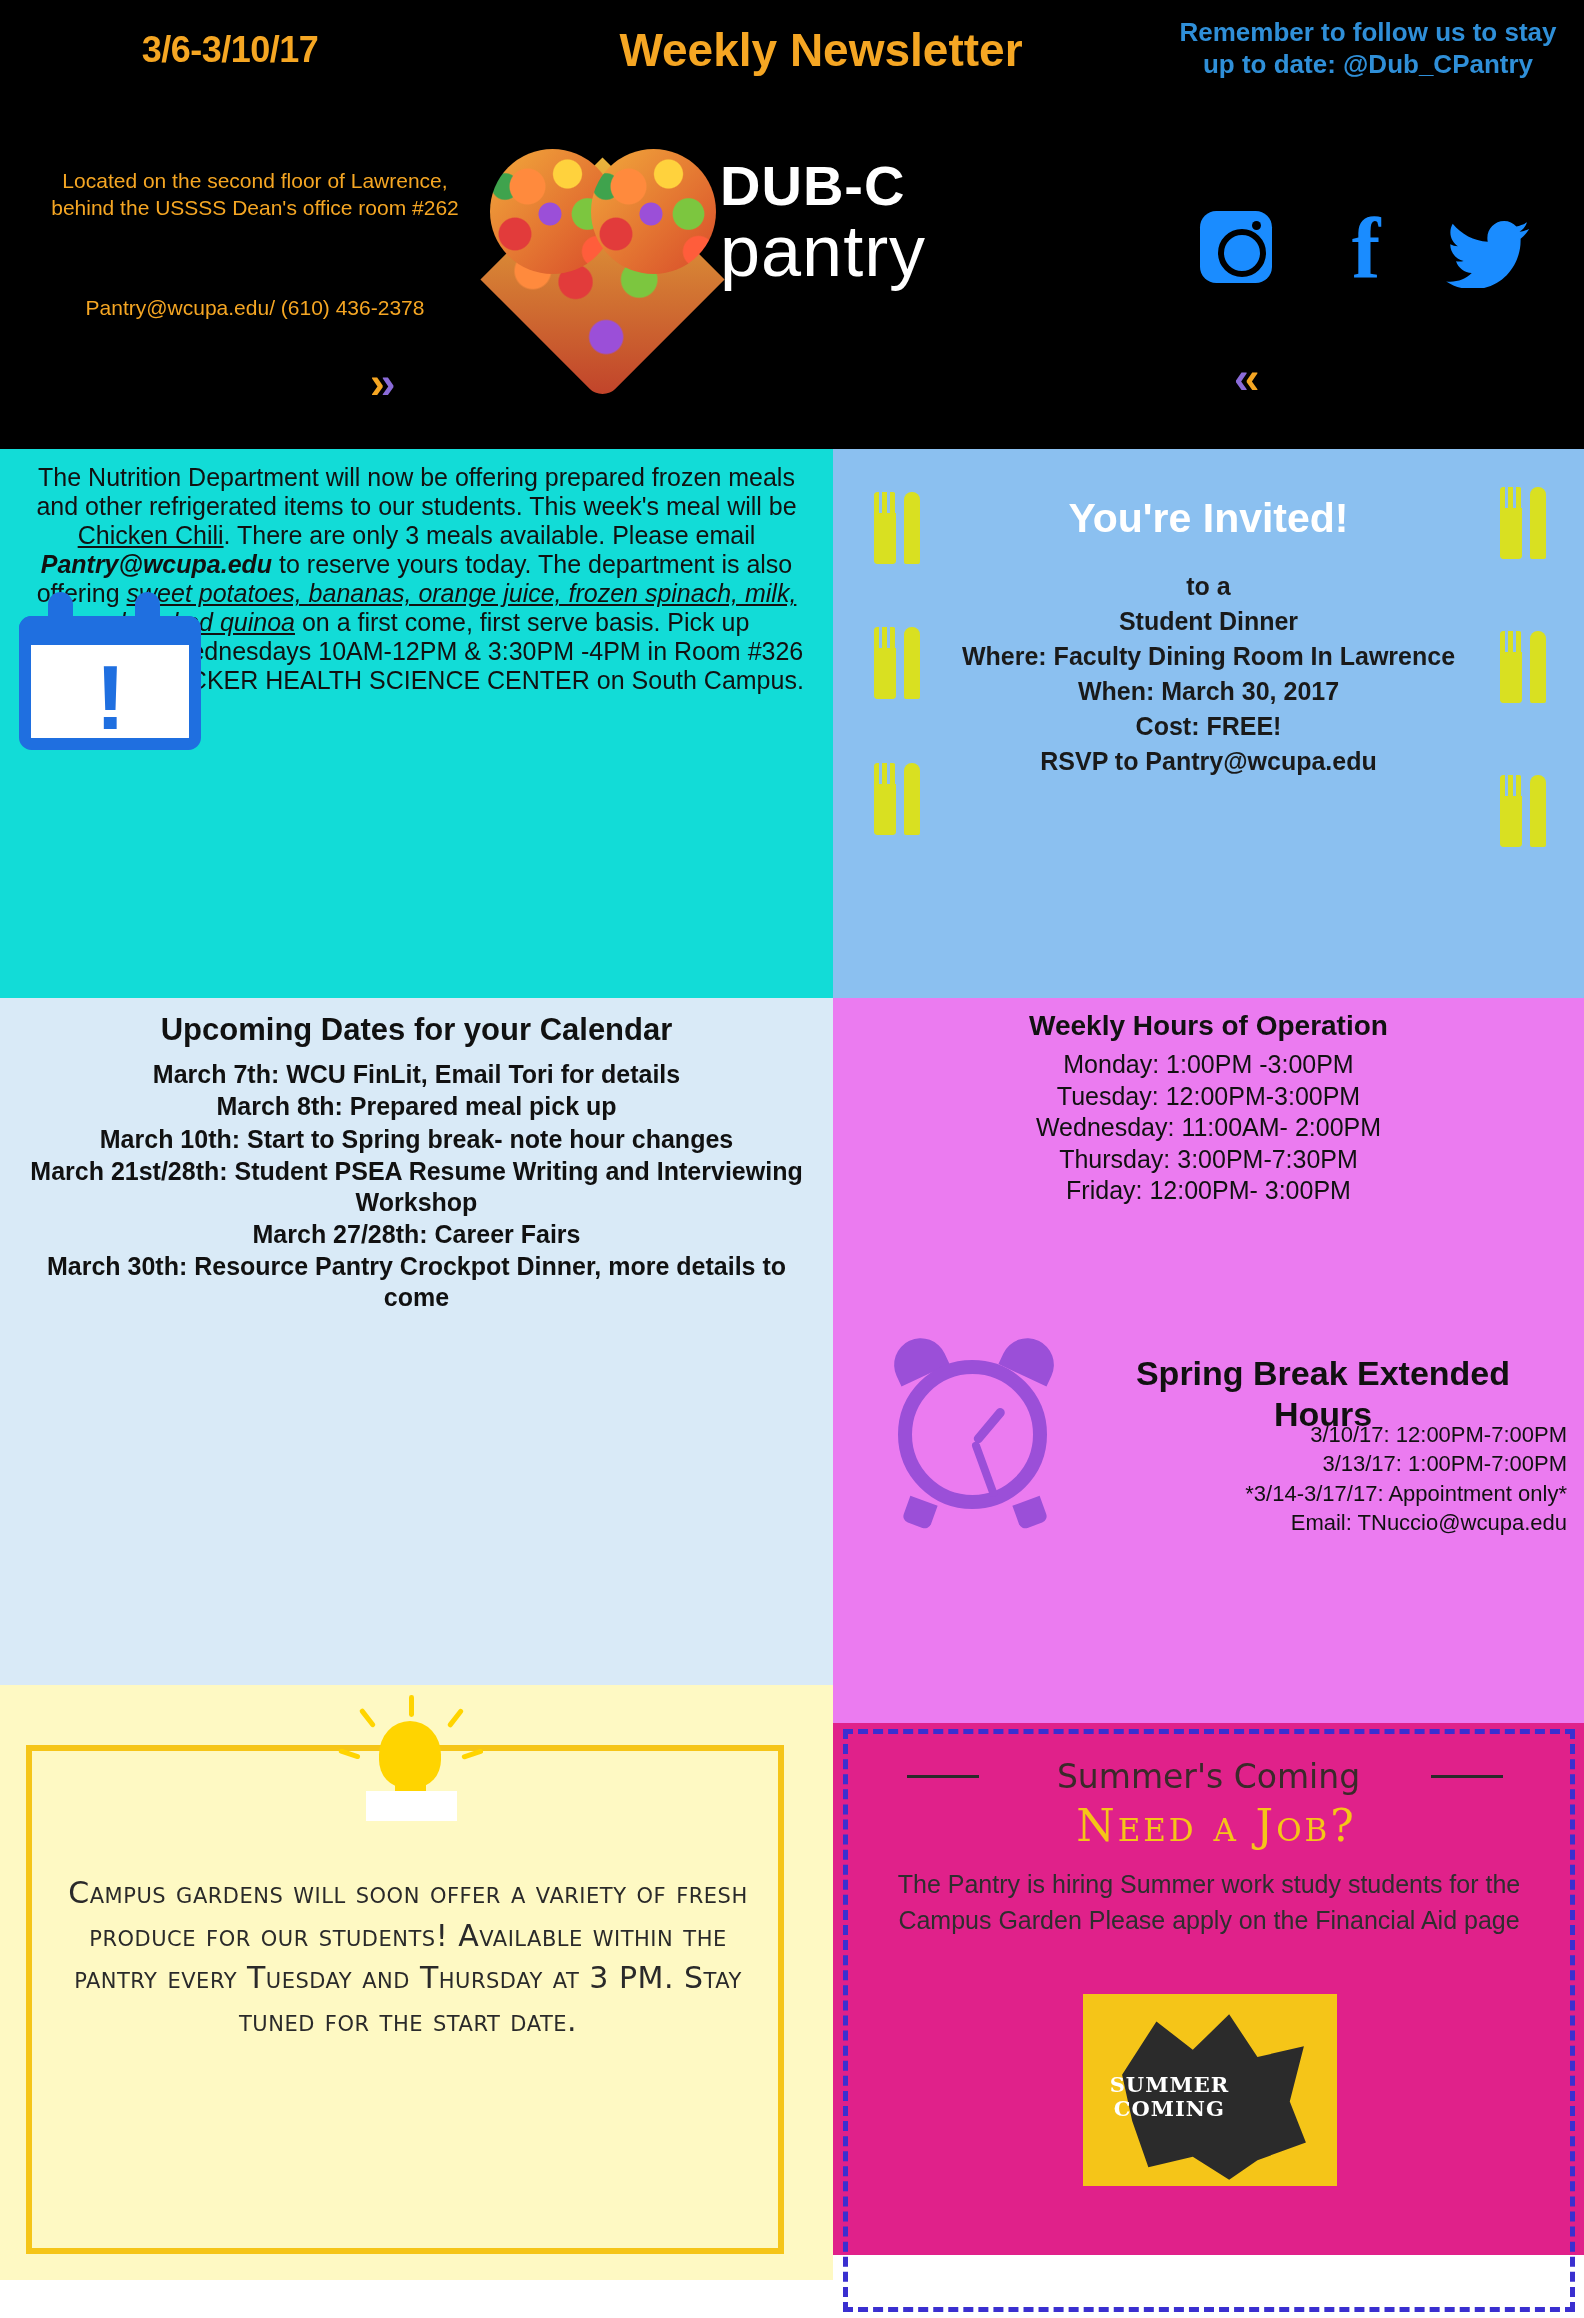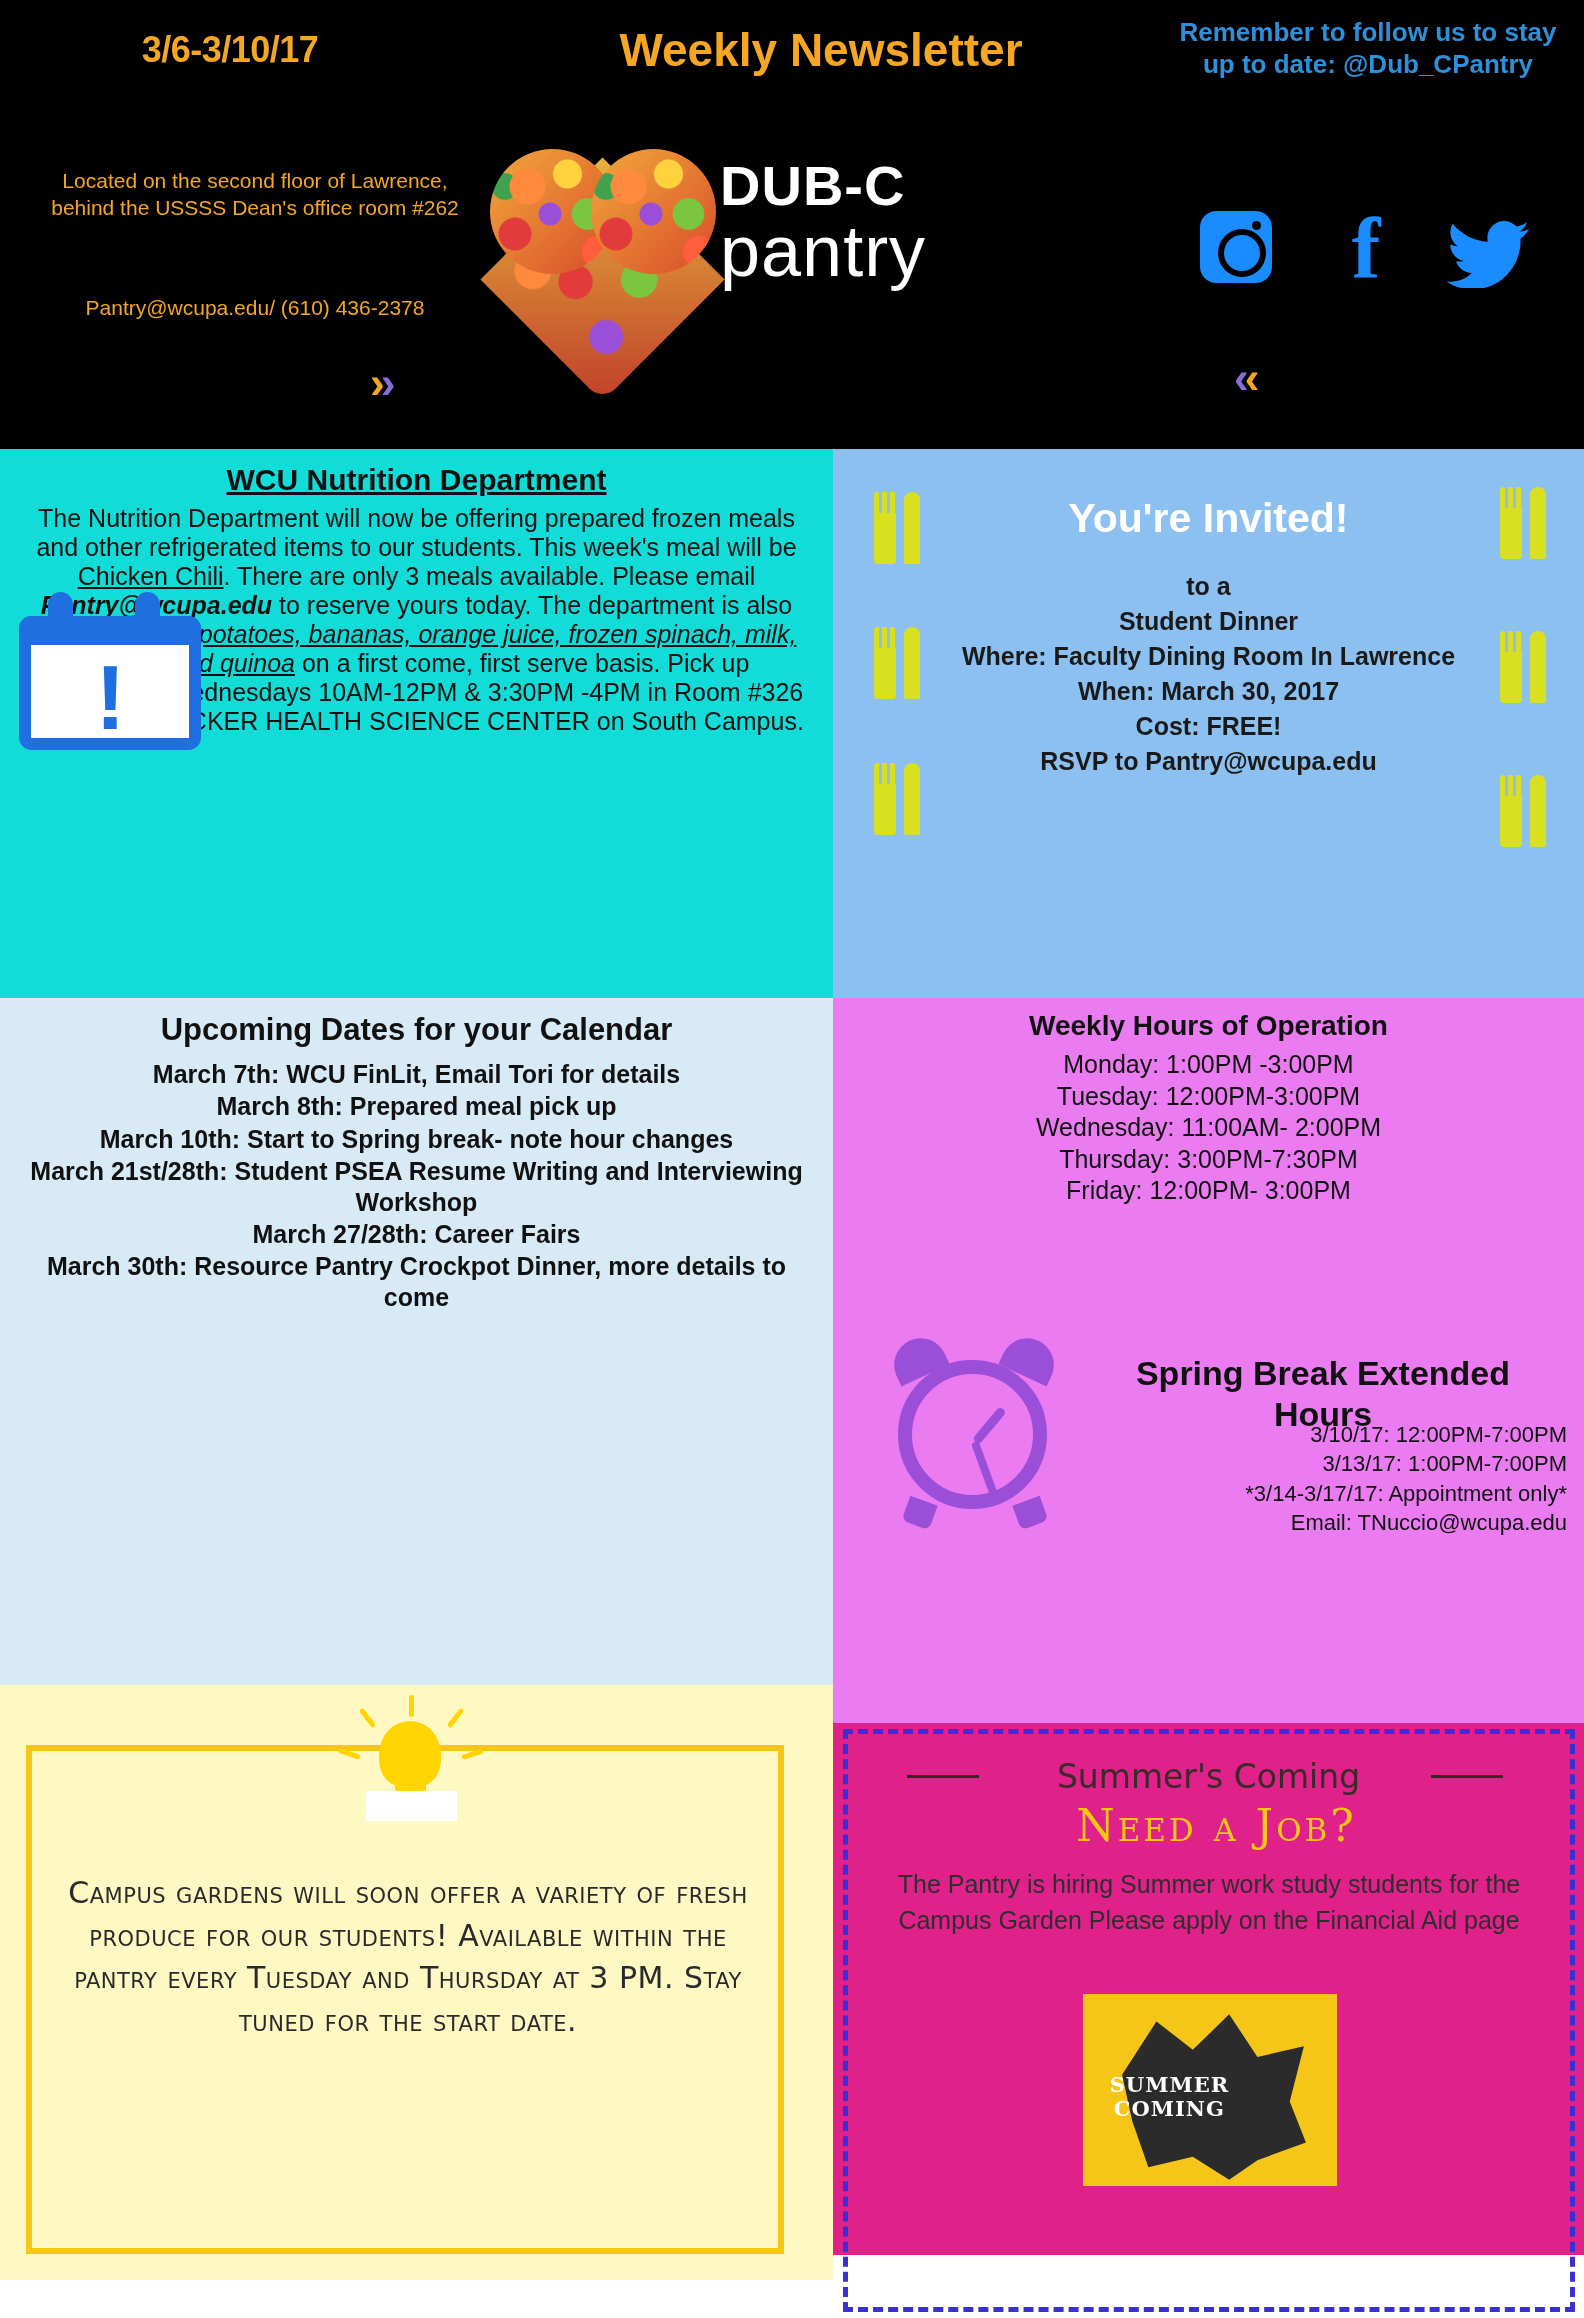--- a/index.html
+++ b/index.html
@@ -606,21 +606,20 @@
       <div class="fb">f</div>
       <div class="tw">
         <svg viewBox="0 0 64 52" xmlns="http://www.w3.org/2000/svg">
           <path fill="#1a8cff" d="M64 6.2c-2.4 1-4.9 1.8-7.5 2.1 2.7-1.6 4.8-4.2 5.8-7.3-2.5 1.5-5.3 2.6-8.3 3.2C51.6 1.6 48.2 0 44.5 0c-7.2 0-13 5.9-13 13.1 0 1 .1 2 .3 3C21 15.5 11.2 10.2 4.6 2.1c-1.1 2-1.8 4.2-1.8 6.6 0 4.5 2.3 8.5 5.8 10.9-2.1-.1-4.1-.7-5.9-1.6v.2c0 6.3 4.5 11.6 10.4 12.8-1.1.3-2.2.5-3.4.5-.8 0-1.7-.1-2.5-.2 1.7 5.2 6.5 9 12.2 9.1C15 44.9 9.1 47.1 2.7 47.1c-1.1 0-2.2-.1-3.2-.2C5.4 50.7 12.4 53 20 53c24.1 0 37.3-20.1 37.3-37.5v-1.7C59.9 11.9 62.1 9.2 64 6.2z"></path>
         </svg>
       </div>
     </div>
   </div>
 
   <div class="nutrition">
-    <h2>WCU Nutrition Department</h2>
     <p>
       <span>The Nutrition Department will now be offering prepared frozen meals and other refrigerated items to our students. This week's meal will be </span><span class="u">Chicken Chili</span><span>. There are only 3 meals available. Please email </span><span class="bi">Pantry@wcupa.edu</span><span> to reserve yours today.  The department is also offering </span><span class="ui">sweet potatoes, bananas, orange juice, frozen spinach, milk, and cooked quinoa</span><span> on a first come, first serve basis. Pick up information: Wednesdays 10AM-12PM &amp; 3:30PM -4PM in Room #326 in STURZEBECKER HEALTH SCIENCE CENTER on South Campus.</span>
     </p>
   </div>
 
   <div class="invite">
     <div class="cutlery" style="left:41px; top:43px;">
         <div class="fork"></div>
         <div class="knife"></div>
       </div>

